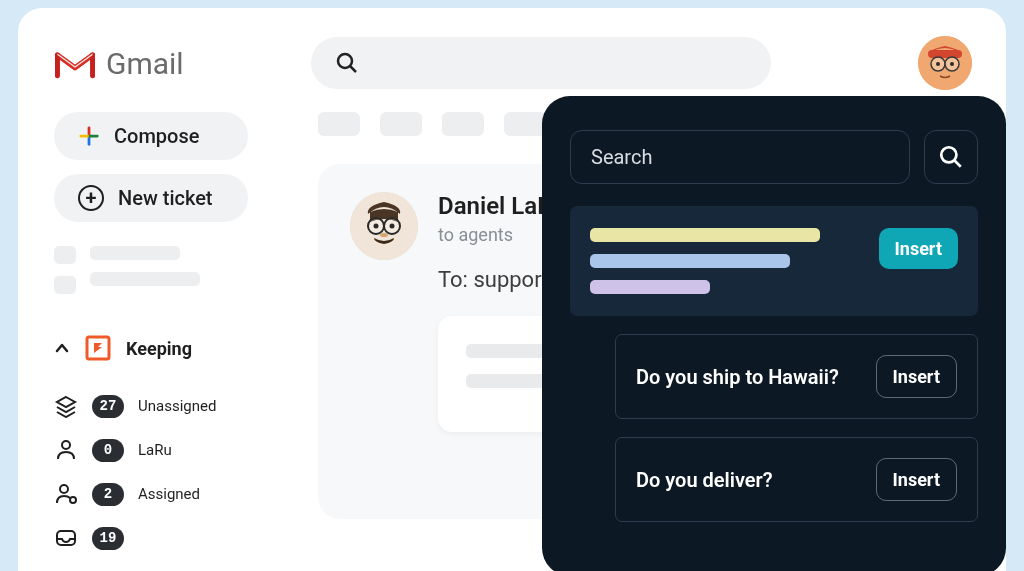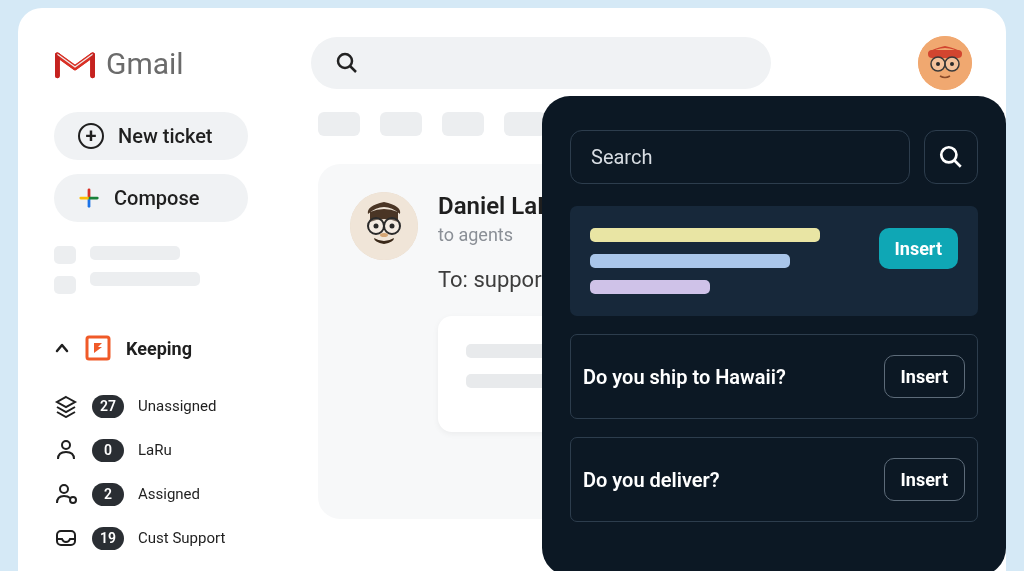--- a/index.html
+++ b/index.html
@@ -179,20 +179,21 @@
       color: #fff;
       border-radius: 14px;
       min-width: 32px;
       height: 23px;
       display: flex;
       align-items: center;
       justify-content: center;
       font-size: 14px;
       font-weight: 600;
       padding: 0 6px;
+      font-family: Liberation Mono, monospace;
     }
     .nav-label {
       font-size: 15px;
       color: #1f1f1f;
       font-weight: 400;
     }
     .main-content {
       flex: 1;
       padding-right: 34px;
     }
@@ -309,21 +310,22 @@
       padding: 22px 20px;
       display: flex;
       align-items: flex-start;
       gap: 14px;
       margin-bottom: 18px;
     }
     .suggestion-card.outlined {
       background: transparent;
       border: 1.5px solid #2d3d4d;
       align-items: center;
-      padding: 20px 12px;
+      padding: 20px 20px;
+      margin-left: 45px;
     }
     .suggestion-bars {
       flex: 1;
     }
     .sbar {
       height: 14px;
       border-radius: 5px;
       margin-bottom: 12px;
     }
     .sbar.yellow { background: #e9e5a4; width: 230px; }
@@ -383,31 +385,31 @@
         <circle cx="20" cy="28" r="2" fill="#2a2a2a"></circle>
         <circle cx="34" cy="28" r="2" fill="#2a2a2a"></circle>
         <path d="M22 40 Q27 43 32 40" stroke="#8a4a2a" stroke-width="1.5" fill="none"></path>
       </svg>
     </div>
   </div>
 
   <div class="layout">
     <div class="sidebar">
       <div class="pill-button">
-        <span class="circle-plus"></span>
-        <span>New ticket</span>
-      </div>
-      <div class="pill-button">
         <svg class="plus-icon-svg" viewBox="0 0 24 24">
           <line x1="12" y1="3" x2="12" y2="11" stroke="#d93025" stroke-width="3" stroke-linecap="round"></line>
           <line x1="12" y1="13" x2="12" y2="21" stroke="#1a73e8" stroke-width="3" stroke-linecap="round"></line>
           <line x1="3" y1="12" x2="11" y2="12" stroke="#fbbc04" stroke-width="3" stroke-linecap="round"></line>
           <line x1="13" y1="12" x2="21" y2="12" stroke="#188038" stroke-width="3" stroke-linecap="round"></line>
         </svg>
         <span>Compose</span>
+      </div>
+      <div class="pill-button">
+        <span class="circle-plus"></span>
+        <span>New ticket</span>
       </div>
 
       <div class="placeholder-group">
         <div style="display:flex;flex-direction:column;gap:12px;">
           <div class="ph-square"></div>
           <div class="ph-square"></div>
         </div>
         <div class="ph-col">
           <div class="ph-bar"></div>
           <div class="ph-bar short"></div>
@@ -462,21 +464,20 @@
         </div>
 
         <div class="nav-item">
           <span class="nav-icon">
             <svg viewBox="0 0 24 24" width="24" height="24" fill="none" stroke="#1f1f1f" stroke-width="2">
               <rect x="3" y="5" width="18" height="14" rx="4"></rect>
               <path d="M3 13 L8 13 Q9 16 12 16 Q15 16 16 13 L21 13"></path>
             </svg>
           </span>
           <span class="badge">19</span>
-          <span class="nav-label">Cust Support</span>
         </div>
       </div>
     </div>
 
     <div class="main-content">
       <div class="tab-row">
         <div class="tab-ph"></div>
         <div class="tab-ph"></div>
         <div class="tab-ph"></div>
         <div class="tab-ph"></div>

